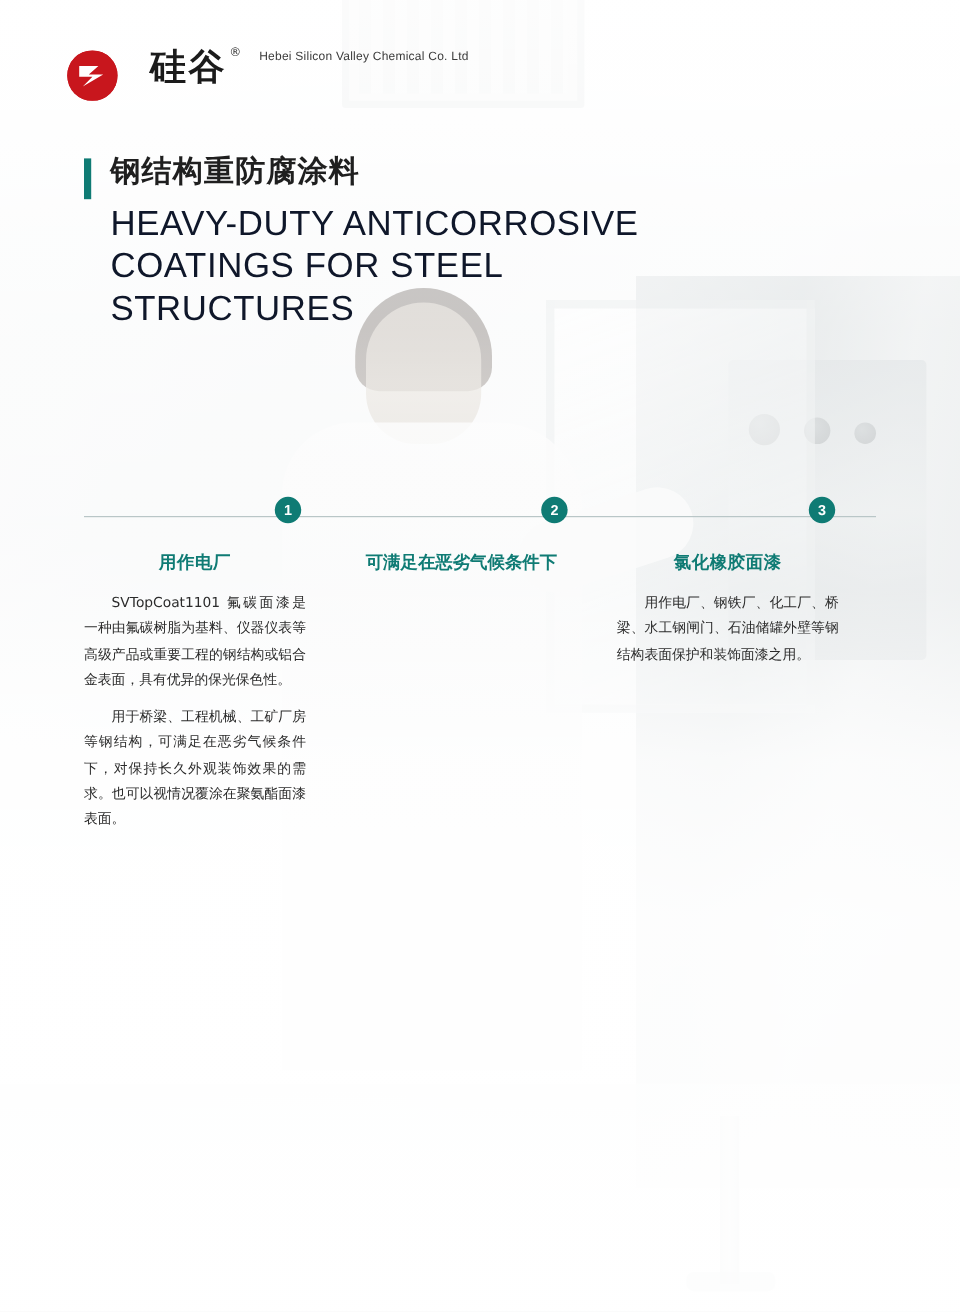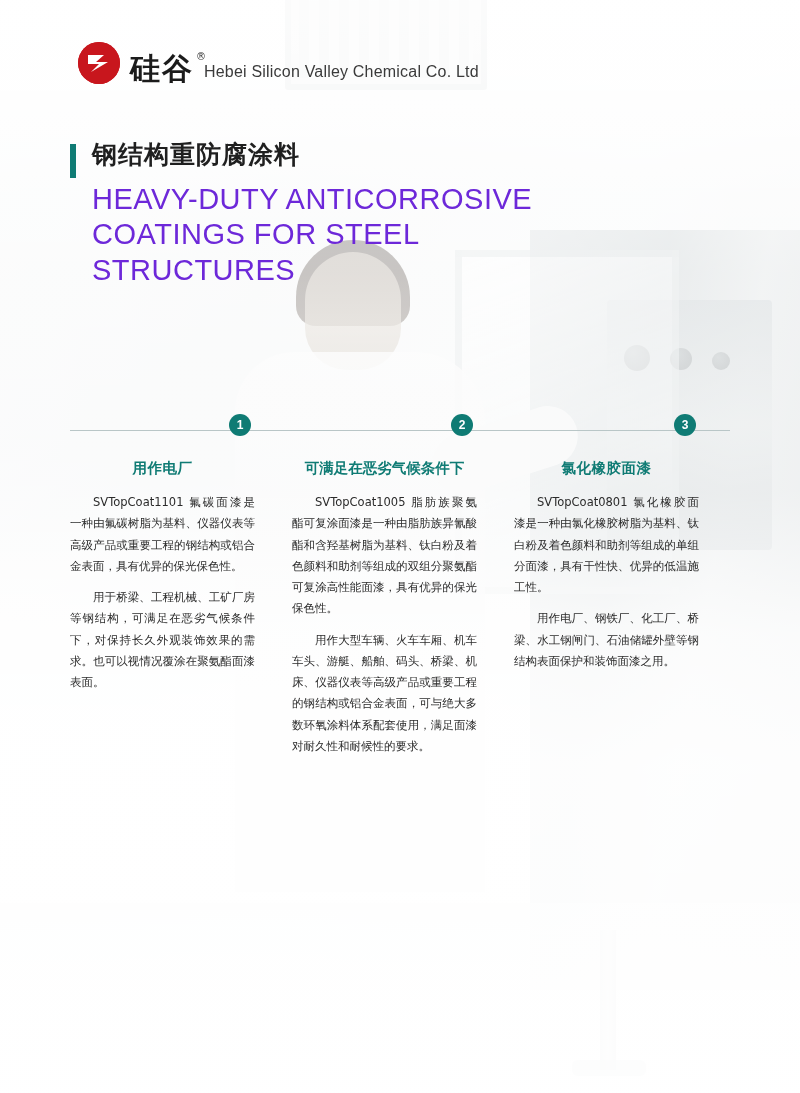--- a/index.html
+++ b/index.html
@@ -137,24 +137,24 @@
 
   
   .content {
     position: relative;
     z-index: 5;
   }
 
   
   .logo-row {
     position: absolute;
-    left: 78px; top: 42px;
+    left: 56px; top: 42px;
     display: flex;
-    align-items: flex-end;
-    gap: 10px;
+    align-items: flex-start;
+    gap: 27px;
   }
   .logo-mark {
     position: relative;
     width: 42px; height: 42px;
     border-radius: 50%;
     background: #c8161d;
     flex: none;
   }
   .logo-mark svg { display:block; }
   .logo-cn {
@@ -167,52 +167,51 @@
     position: relative;
   }
   .logo-reg {
     position: absolute;
     right: -14px; top: -2px;
     font-size: 10px;
     font-weight: normal;
     color: #333;
   }
   .logo-en {
-    font-size: 16px;
+    font-size: 10px;
     color: #3a3a3a;
     letter-spacing: .2px;
     padding-bottom: 3px;
     white-space: nowrap;
-    margin-top: 10px;
   }
 
   
   .title-block {
     position: absolute;
-    left: 70px; top: 140px;
+    left: 70px; top: 128px;
     padding-left: 22px;
   }
   .title-bar {
     position: absolute;
     left: 0; top: 4px;
     width: 6px; height: 34px;
     background: #0f7b74;
   }
   .title-cn {
     font-family: "DejaVu Sans", sans-serif;
     font-size: 25px;
     font-weight: bold;
     color: #1f1f1f;
     letter-spacing: 1px;
     line-height: 1.2;
     margin: 0 0 12px 0;
   }
   .title-en {
     font-size: 29px;
-    color: #6d28d9;
+    color: #0f172a;
     letter-spacing: .5px;
     line-height: 1.22;
     font-weight: normal;
     margin: 0;
     max-width: 470px;
     text-transform: uppercase;
   }
 
   
   .cols {
@@ -334,30 +333,25 @@
         <div class="col">
           <div class="col-head">用作电厂</div>
           <div class="col-body">
             <p>SVTopCoat1101 氟碳面漆是一种由氟碳树脂为基料、仪器仪表等高级产品或重要工程的钢结构或铝合金表面，具有优异的保光保色性。</p>
             <p>用于桥梁、工程机械、工矿厂房等钢结构，可满足在恶劣气候条件下，对保持长久外观装饰效果的需求。也可以视情况覆涂在聚氨酯面漆表面。</p>
           </div>
         </div>
 
         <div class="col">
           <div class="col-head wide">可满足在恶劣气候条件下</div>
-          <div class="col-body">
-            <p>SVTopCoat1005 脂肪族聚氨酯可复涂面漆是一种由脂肪族异氰酸酯和含羟基树脂为基料、钛白粉及着色颜料和助剂等组成的双组分聚氨酯可复涂高性能面漆，具有优异的保光保色性。</p>
-            <p>用作大型车辆、火车车厢、机车车头、游艇、船舶、码头、桥梁、机床、仪器仪表等高级产品或重要工程的钢结构或铝合金表面，可与绝大多数环氧涂料体系配套使用，满足面漆对耐久性和耐候性的要求。</p>
-          </div>
         </div>
 
         <div class="col">
           <div class="col-head">氯化橡胶面漆</div>
           <div class="col-body">
-            <p>SVTopCoat0801 氯化橡胶面漆是一种由氯化橡胶树脂为基料、钛白粉及着色颜料和助剂等组成的单组分面漆，具有干性快、优异的低温施工性。</p>
             <p>用作电厂、钢铁厂、化工厂、桥梁、水工钢闸门、石油储罐外壁等钢结构表面保护和装饰面漆之用。</p>
           </div>
         </div>
 
       </div>
     </div>
 
   </div>
 </div>
 

